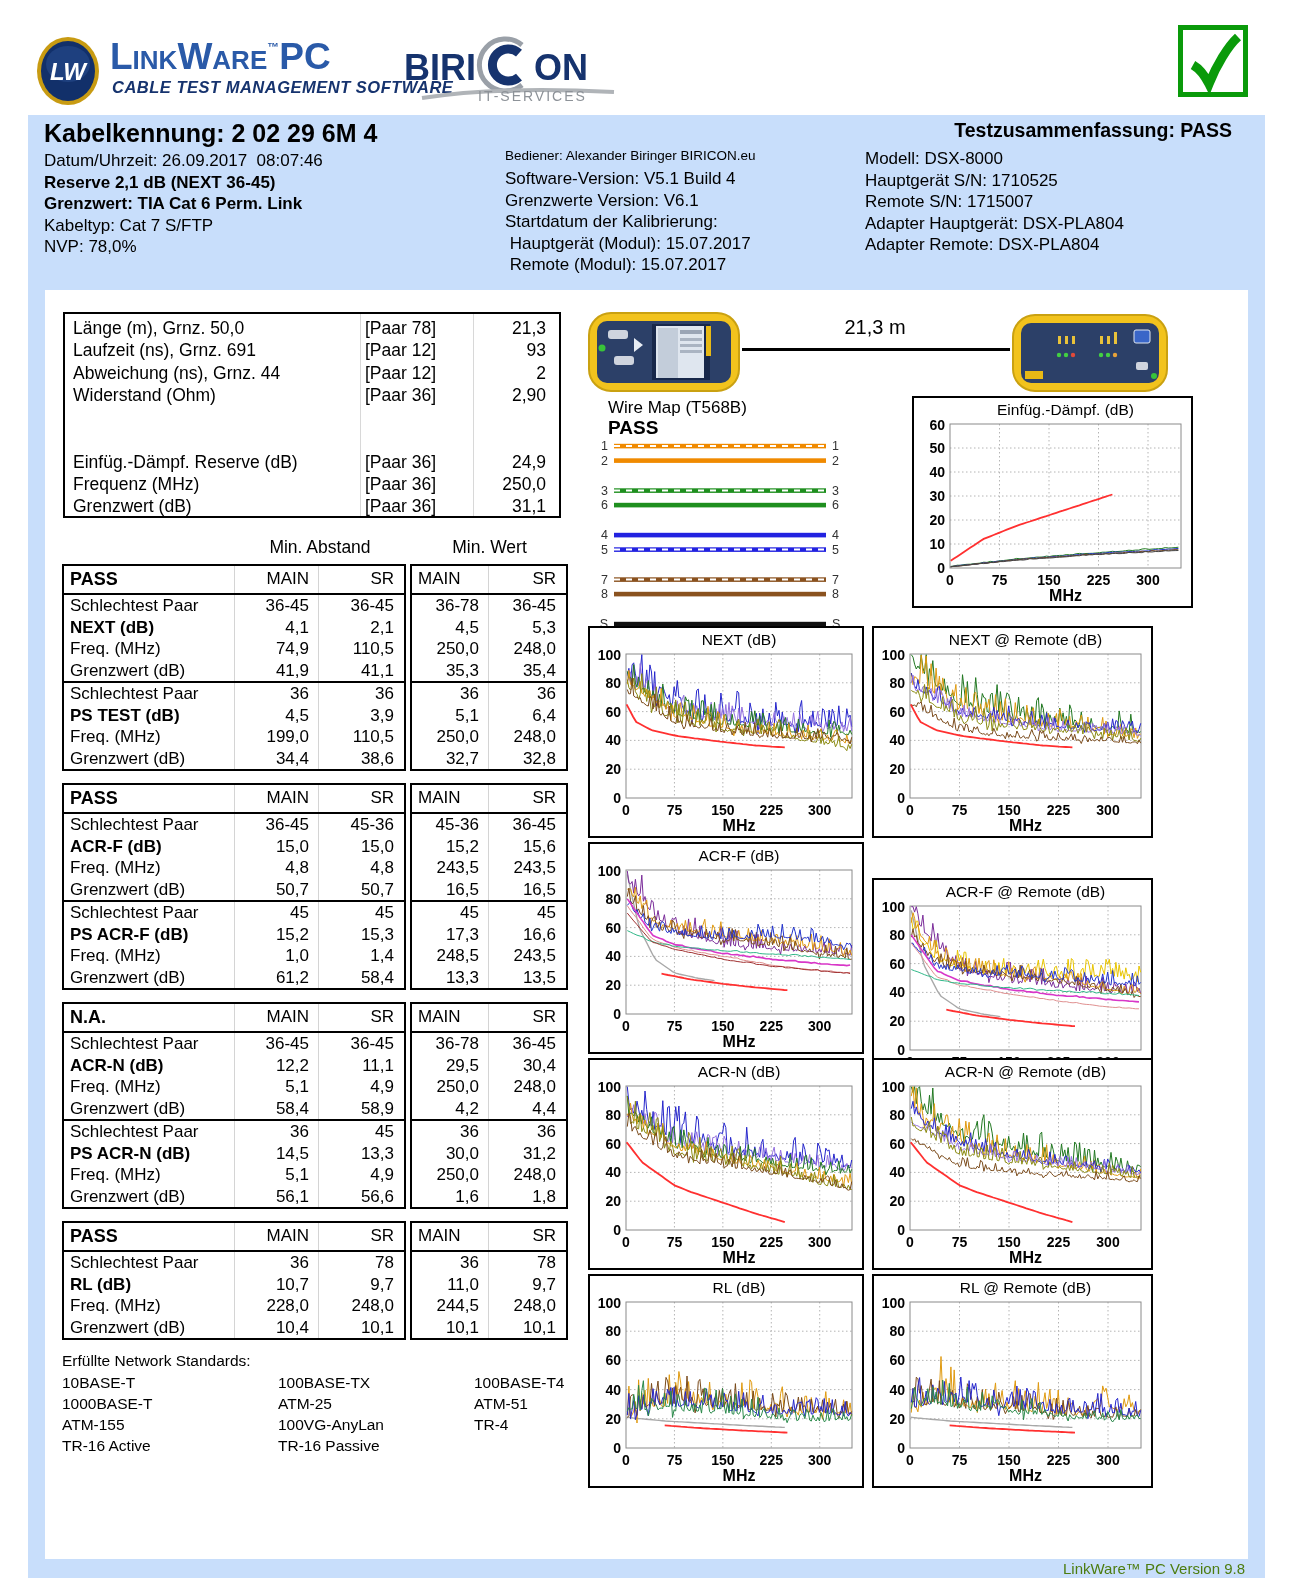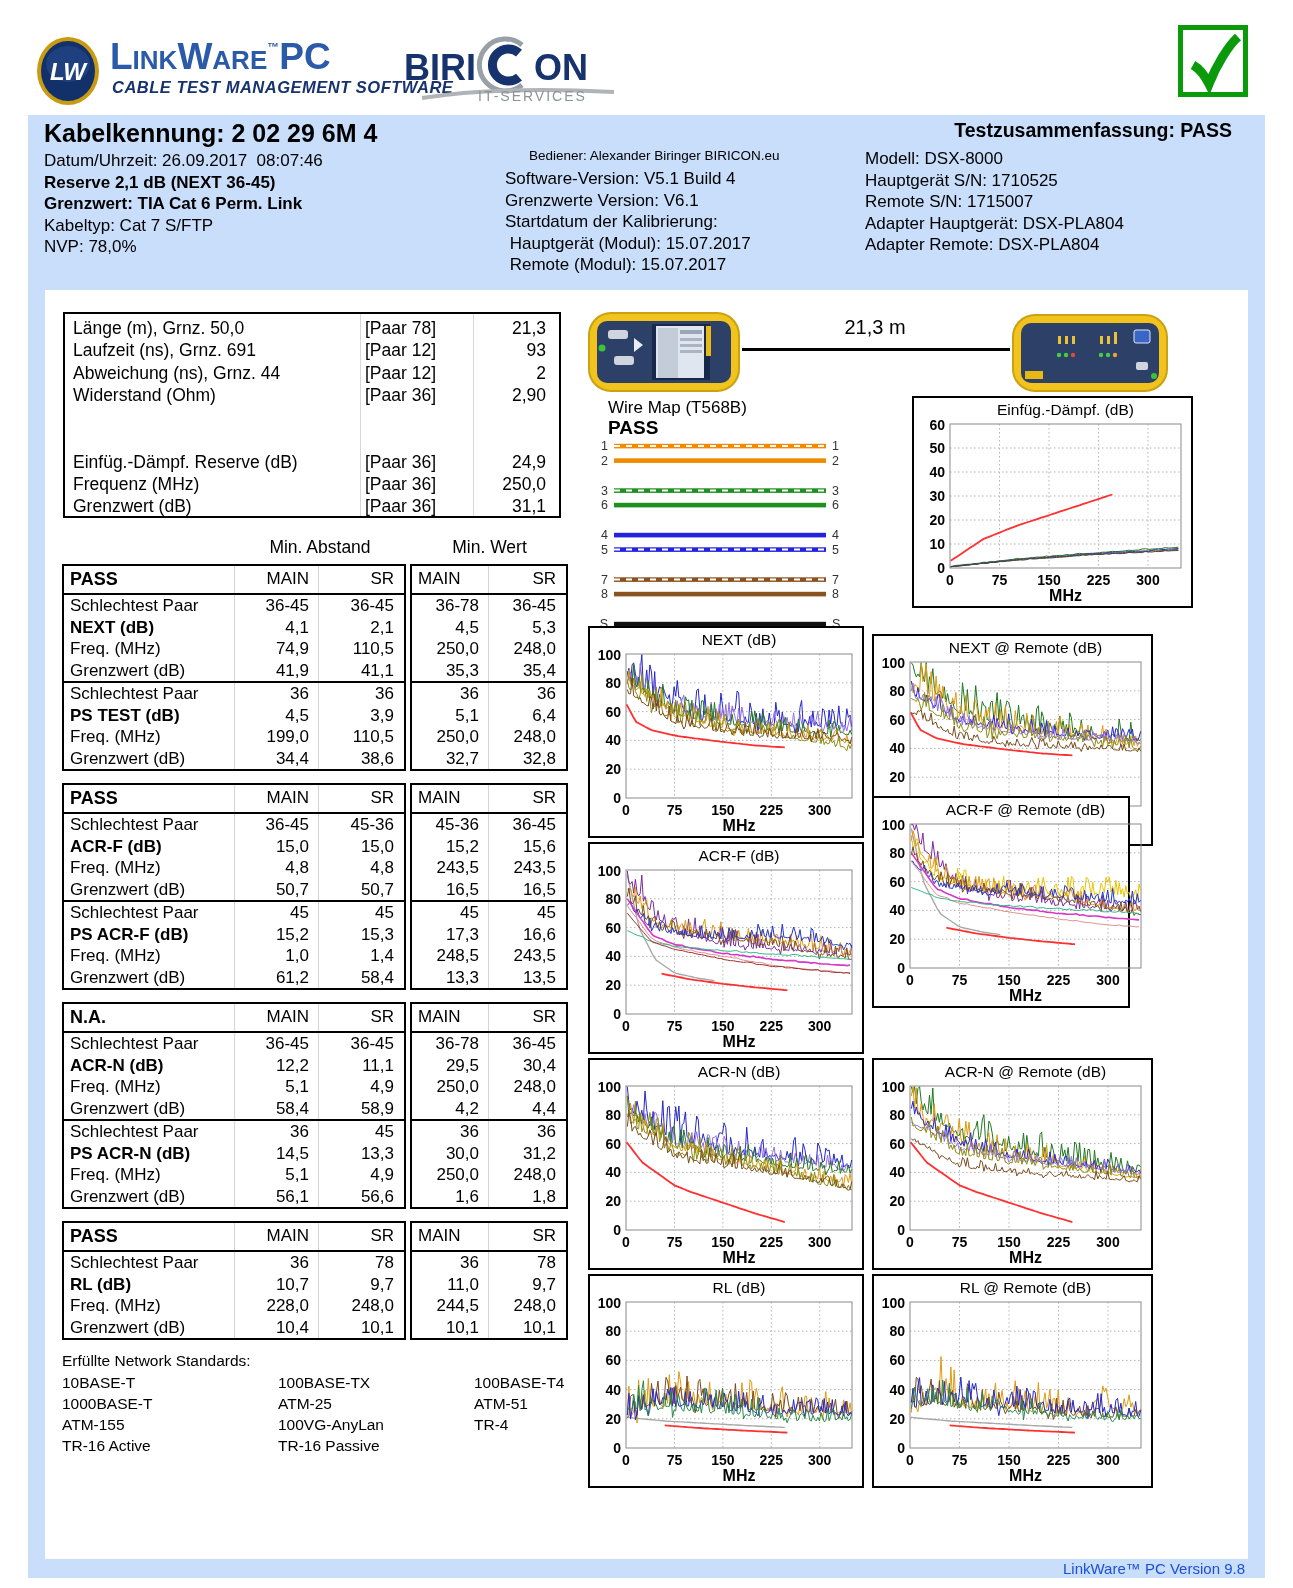--- a/index.html
+++ b/index.html
@@ -4,21 +4,21 @@
 <style>
   html,body{margin:0;padding:0;background:#fff;}
   .page{position:relative;width:1293px;height:1588px;background:#fff;overflow:hidden;
         font-family:"Liberation Sans",sans-serif;color:#000;}
   .abs{position:absolute;}
   .band{position:absolute;background:#c8defb;}
   
   .h-title{position:absolute;left:44px;top:119px;font-size:25px;font-weight:bold;}
   .hcol{position:absolute;font-size:17px;line-height:21.5px;}
   .hline.bold{font-weight:bold;}
-  .h-mid-small{position:absolute;left:505px;top:148px;font-size:13.5px;margin-left:24px;}
+  .h-mid-small{position:absolute;left:505px;top:148px;font-size:13.5px;}
   .h-sum{position:absolute;left:860px;top:119px;width:372px;text-align:right;font-size:19.5px;font-weight:bold;}
   
   .lw-name{position:absolute;left:110px;top:36px;color:#2a5aa8;font-weight:bold;white-space:nowrap;}
   .lw-name .big{font-size:37px;}
   .lw-name .small{font-size:26px;}
   .lw-name .tm{font-size:12px;vertical-align:18px;}
   .lw-tag{position:absolute;left:112px;top:78px;font-size:16.5px;font-weight:bold;font-style:italic;color:#16336e;letter-spacing:0.5px;}
   .biri{position:absolute;left:404px;top:36px;font-size:36px;font-weight:bold;color:#16336e;white-space:nowrap;}
   .biri .circ{display:inline-block;vertical-align:-14px;}
   .itserv{position:absolute;left:478px;top:88px;font-size:14px;color:#8d9298;letter-spacing:2px;}
@@ -59,31 +59,31 @@
   .wiremap{position:absolute;left:596px;top:398px;width:262px;}
   .wm-title{font-size:17px;padding-left:12px;}
   .wm-status{font-size:19px;font-weight:bold;padding-left:12px;line-height:20px;}
   
   .linkline{position:absolute;left:742px;top:348px;width:268px;height:3px;background:#000;}
   .linklen{position:absolute;left:800px;top:316px;width:150px;text-align:center;font-size:20px;}
   
   .cbox{position:absolute;border:2.5px solid #000;box-sizing:border-box;background:#fff;}
   #cb0{left:912px;top:396px;width:281px;height:212px;}
   #cb1{left:588px;top:626px;width:276px;height:212px;}
-  #cb2{left:872px;top:626px;width:281px;height:212px;margin-top:8px;}
+  #cb2{left:872px;top:626px;width:281px;height:212px;}
   #cb3{left:588px;top:842px;width:276px;height:212px;}
-  #cb4{left:872px;top:796px;width:258px;height:212px;}
+  #cb4{left:872px;top:878px;width:281px;height:212px;}
   #cb5{left:588px;top:1058px;width:276px;height:212px;}
   #cb6{left:872px;top:1058px;width:281px;height:212px;}
   #cb7{left:588px;top:1274px;width:276px;height:214px;}
   #cb8{left:872px;top:1274px;width:281px;height:214px;}
   svg text{font-family:"Liberation Sans",sans-serif;}
   
   .footer{position:absolute;left:28px;top:1559px;width:1237px;height:19px;background:#c8defb;
-          font-size:15px;line-height:19px;text-align:right;box-sizing:border-box;padding-right:20px;color:#1d4ed8;}
+          font-size:15px;line-height:19px;text-align:right;box-sizing:border-box;padding-right:20px;color:#4d7c0f;}
 </style>
 </head>
 <body>
 
 <div class="page">
 
   <div class="abs" style="left:36px;top:36px;width:64px;height:70px;">
     <svg width="64" height="70">
       <ellipse cx="32" cy="35" rx="31" ry="34" fill="#c89b12"></ellipse>
       <ellipse cx="32" cy="35" rx="27" ry="30" fill="#12306a"></ellipse>

